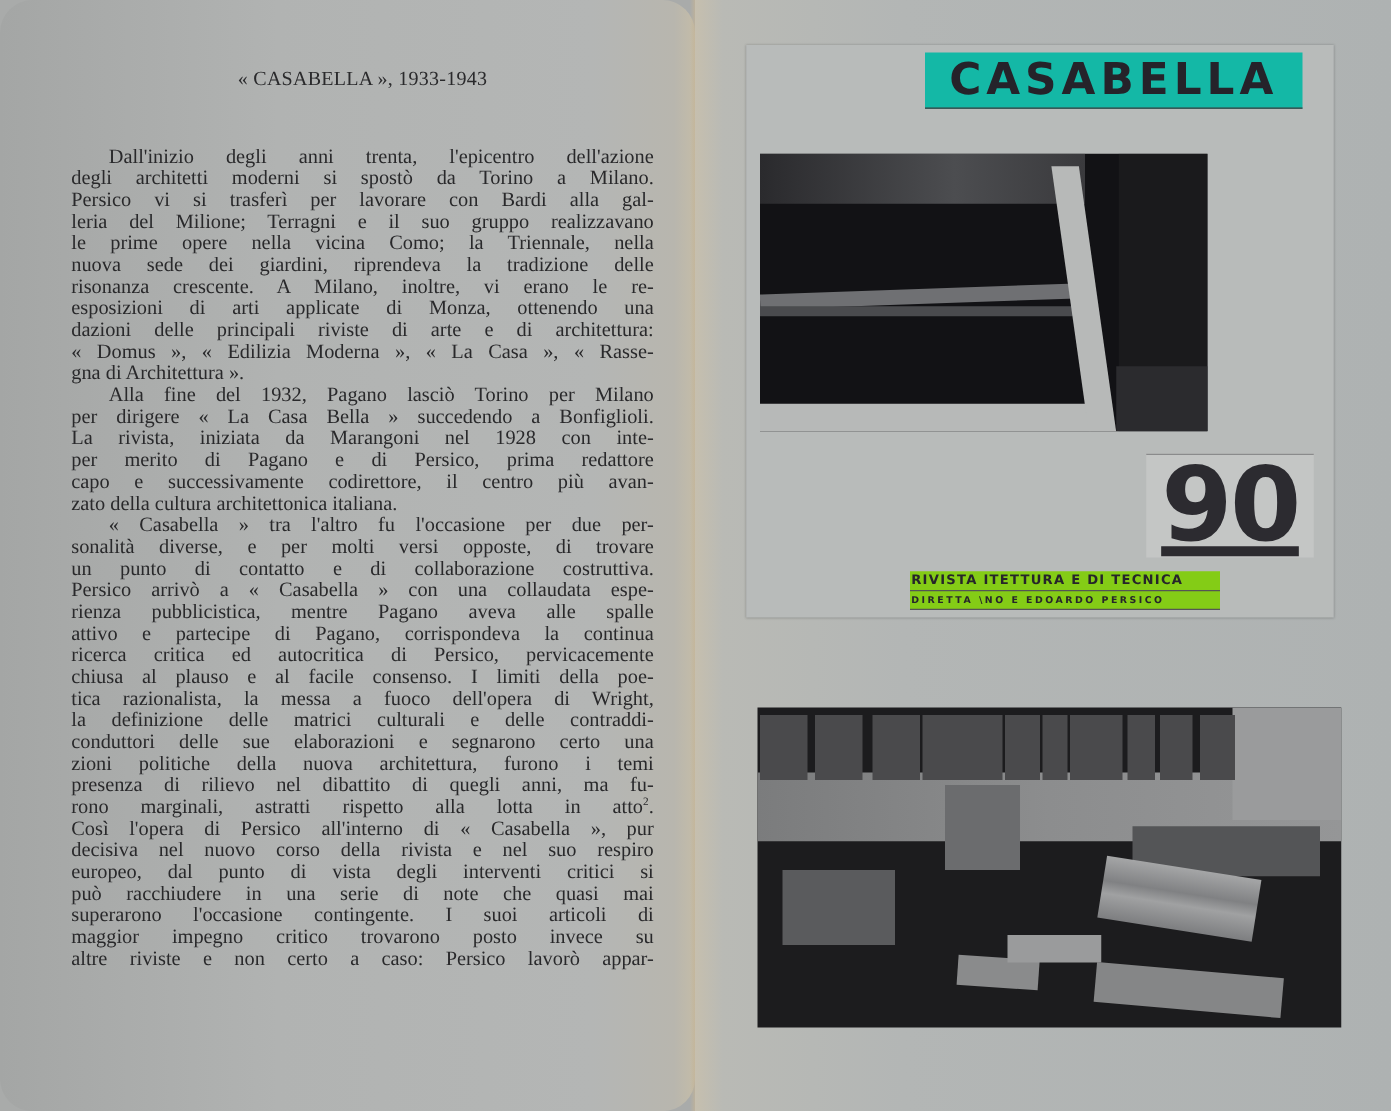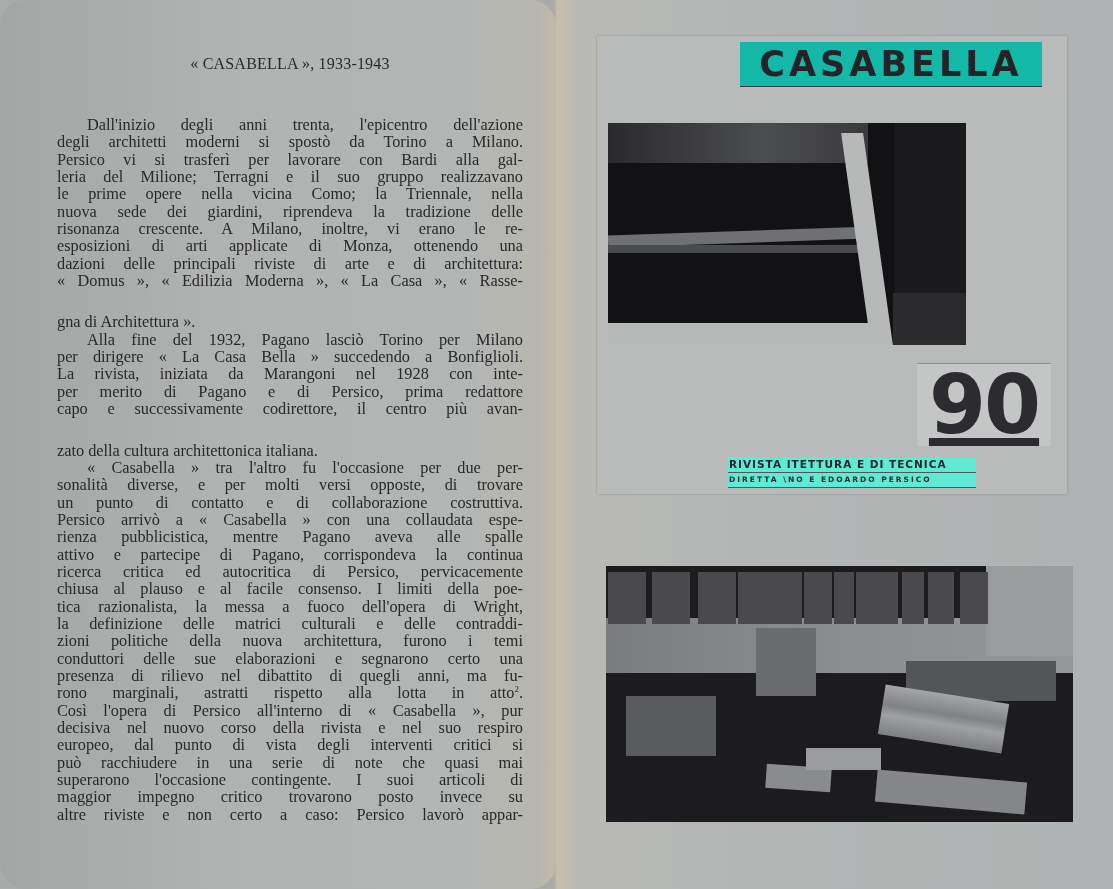--- a/index.html
+++ b/index.html
@@ -28,21 +28,21 @@
   }
   .body-text {
     position: absolute; left: 57px; top: 116px; width: 466px;
     font-size: 16.3px; line-height: 17.35px; color: #29292b;
     text-align: justify;
   }
   .line {
     display: block; white-space: nowrap; height: 17.35px;
     text-align: justify; text-align-last: justify;
   }
-  .line.last { text-align-last: left; margin-top: 24px; }
+  .line.last { text-align-last: left; }
   .line.indent { padding-left: 30px; }
   sup { font-size: 9px; line-height: 0; vertical-align: 6px; }
 
   
   .cover {
     position: absolute; left: 597px; top: 36px; width: 470px; height: 458px;
     background: #b8bbba; box-shadow: 0 0 2px rgba(0,0,0,0.25);
   }
   .cover-masthead {
     position: absolute; left: 143px; top: 6px; width: 302px; height: 44px;
@@ -63,21 +63,21 @@
   .cover-photo .darkblock { position: absolute; left: 287px; top: 0; width: 71px; height: 222px; background: #1a1a1c; }
   .cover-photo .darkblock-low { position: absolute; left: 285px; top: 170px; width: 73px; height: 52px; background: #2b2b2e; }
   .cover-number {
     position: absolute; left: 320px; top: 327px; width: 134px; height: 82px;
     background: #c4c6c5; border-top: 1px solid #8a8b8c;
     font-family: "DejaVu Sans", sans-serif; font-weight: bold;
     font-size: 82px; line-height: 82px; color: #2c2b30; text-align: center; letter-spacing: -2px; text-decoration: underline;
   }
   .cover-subtitle {
     position: absolute; left: 131px; top: 421px; width: 248px;
-    background: #5eead4;
+    background: #84cc16;
     font-family: "DejaVu Sans", sans-serif; font-weight: bold; color: #26252a;
   }
   .cover-subtitle .s1 { font-size: 10.5px; letter-spacing: 1px; line-height: 15px; border-bottom: 1px solid #555; padding-left: 1px; }
   .cover-subtitle .s2 { font-size: 7.5px; letter-spacing: 2px; line-height: 14px; padding-left: 1px; border-bottom: 1px solid #555; }
 
   
   .photo2 {
     position: absolute; left: 606px; top: 566px; width: 467px; height: 256px;
     background: #1c1c1e; overflow: hidden;
   }
@@ -117,22 +117,22 @@
         <span class="line indent"><span>« Casabella » tra l'altro fu l'occasione per due per-</span></span>
         <span class="line"><span>sonalità diverse, e per molti versi opposte, di trovare</span></span>
         <span class="line"><span>un punto di contatto e di collaborazione costruttiva.</span></span>
         <span class="line"><span>Persico arrivò a « Casabella » con una collaudata espe-</span></span>
         <span class="line"><span>rienza pubblicistica, mentre Pagano aveva alle spalle</span></span>
         <span class="line"><span>attivo e partecipe di Pagano, corrispondeva la continua</span></span>
         <span class="line"><span>ricerca critica ed autocritica di Persico, pervicacemente</span></span>
         <span class="line"><span>chiusa al plauso e al facile consenso. I limiti della poe-</span></span>
         <span class="line"><span>tica razionalista, la messa a fuoco dell'opera di Wright,</span></span>
         <span class="line"><span>la definizione delle matrici culturali e delle contraddi-</span></span>
+        <span class="line"><span>conduttori delle sue elaborazioni e segnarono certo una</span></span>
         <span class="line"><span>zioni politiche della nuova architettura, furono i temi</span></span>
-        <span class="line"><span>conduttori delle sue elaborazioni e segnarono certo una</span></span>
         <span class="line"><span>presenza di rilievo nel dibattito di quegli anni, ma fu-</span></span>
         <span class="line"><span>rono marginali, astratti rispetto alla lotta in atto</span><sup>2</sup><span>.</span></span>
         <span class="line"><span>Così l'opera di Persico all'interno di « Casabella », pur</span></span>
         <span class="line"><span>decisiva nel nuovo corso della rivista e nel suo respiro</span></span>
         <span class="line"><span>europeo, dal punto di vista degli interventi critici si</span></span>
         <span class="line"><span>può racchiudere in una serie di note che quasi mai</span></span>
         <span class="line"><span>superarono l'occasione contingente. I suoi articoli di</span></span>
         <span class="line"><span>maggior impegno critico trovarono posto invece su</span></span>
         <span class="line"><span>altre riviste e non certo a caso: Persico lavorò appar-</span></span>
       </div>

